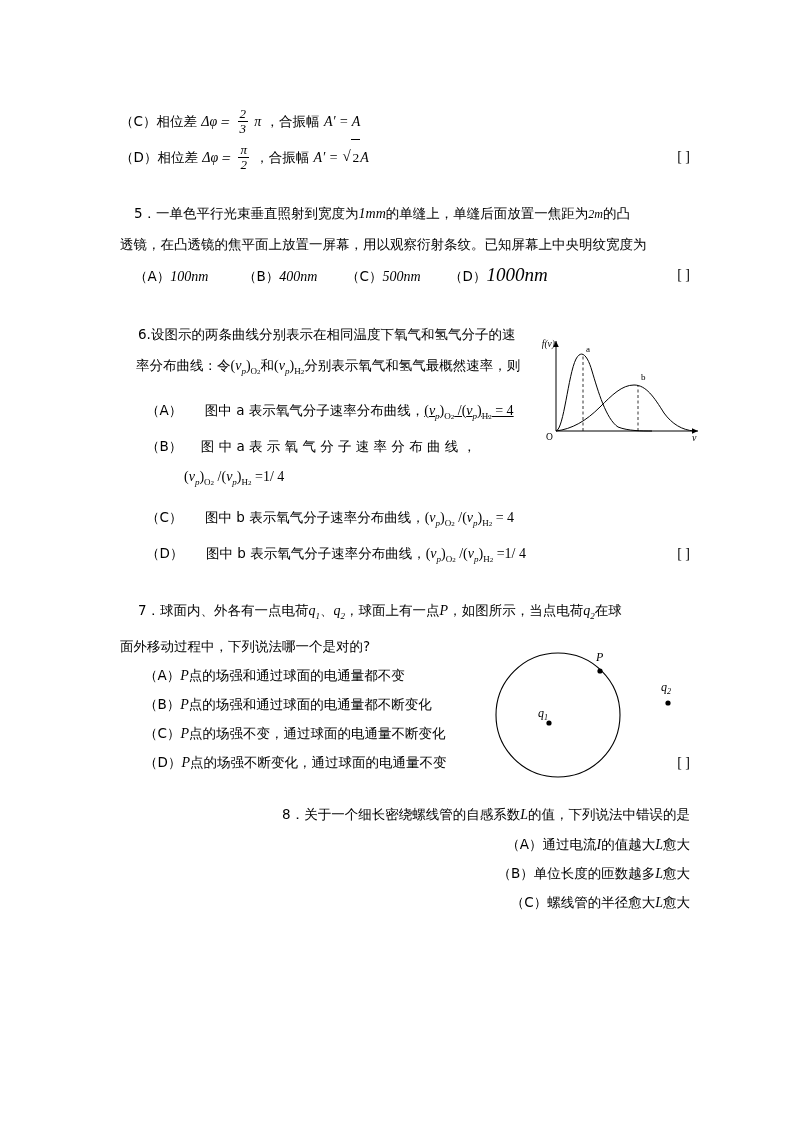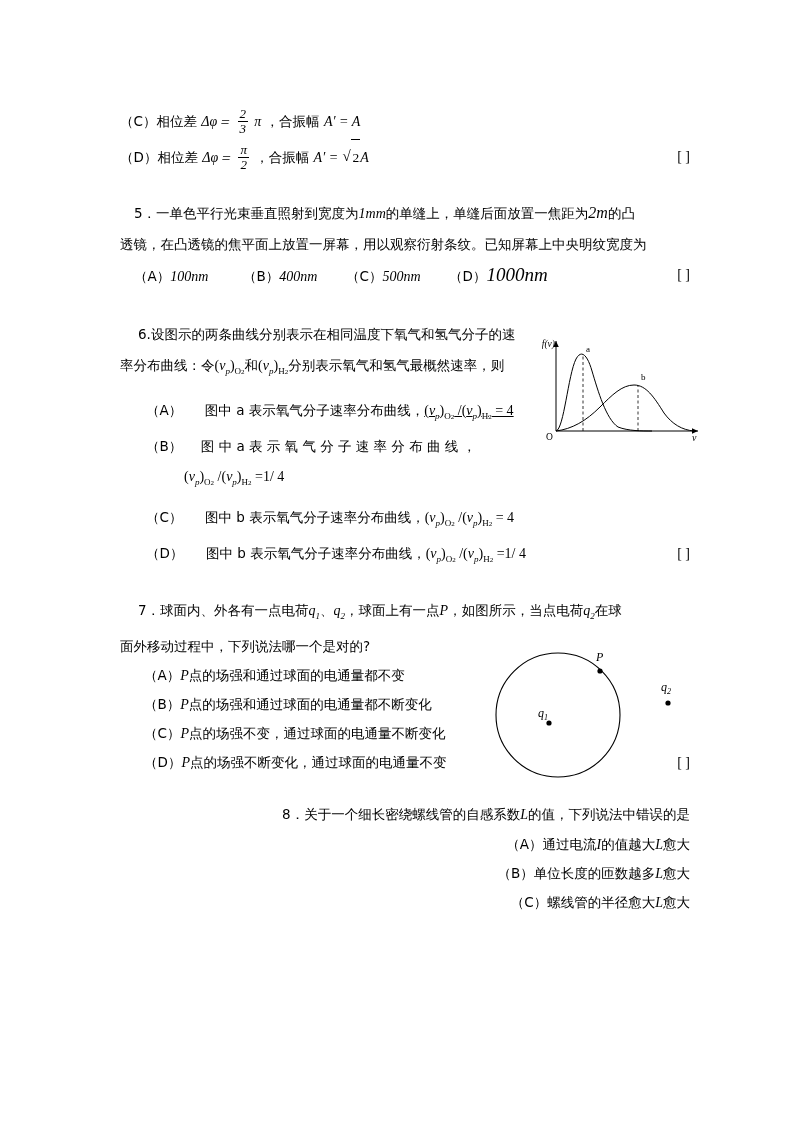--- a/index.html
+++ b/index.html
@@ -144,21 +144,21 @@
         <span class="den it">2</span>
       </span>
       <span>，合振幅</span>
       <span class="it" style="font-size:14px;">A′ =</span>
       <span class="sqrt rm"><span>2</span></span><span class="it" style="font-size:14px;">A</span>
       <span class="brackets">[          ]</span>
     </div>
 
     <div class="block" style="margin-top:22px;">
       <div class="row cn" style="padding-left:14px;line-height:30px;">
-        <span>5．</span><span>一单色平行光束垂直照射到宽度为</span><span class="it" style="font-size:14px;">1mm</span><span>的单缝上，单缝后面放置一焦距为</span><span class="it" style="font-size:16px;font-family:Liberation Serif, serif;">2m</span><span>的凸</span>
+        <span>5．</span><span>一单色平行光束垂直照射到宽度为</span><span class="it" style="font-size:14px;">1mm</span><span>的单缝上，单缝后面放置一焦距为</span><span class="it" style="font-size:12px;font-family:Liberation Serif, serif;">2m</span><span>的凸</span>
       </div>
       <div class="row cn" style="line-height:30px;">
         <span>透镜，在凸透镜的焦平面上放置一屏幕，用以观察衍射条纹。已知屏幕上中央明纹宽度为</span>
       </div>
       <div class="row cn" style="padding-left:14px;line-height:32px;">
         <span>（A）</span><span class="it" style="font-size:14px;">100nm</span>
         <span style="display:inline-block;width:26px;"></span>
         <span>（B）</span><span class="it" style="font-size:14px;">400nm</span>
         <span style="display:inline-block;width:20px;"></span>
         <span>（C）</span><span class="it" style="font-size:14px;">500nm</span>
@@ -188,21 +188,21 @@
           <text x="150" y="106" font-size="10" font-family="Liberation Serif, serif" font-style="italic">v</text>
           <text x="4" y="105" font-size="9.5" font-family="Liberation Serif, serif">O</text>
           <text x="44" y="17" font-size="9" font-family="Liberation Serif, serif">a</text>
           <text x="99" y="45" font-size="9" font-family="Liberation Serif, serif">b</text>
         </svg>
       </div>
 
       <div class="row cn" style="padding-left:18px;line-height:30px;">
         <span>6.</span><span>设图示的两条曲线分别表示在相同温度下氧气和氢气分子的速</span>
       </div>
-      <div class="row cn" style="line-height:32px;">
+      <div class="row cn" style="line-height:32px;margin-left:16px;">
         <span>率分布曲线：令</span><span class="rm" style="font-size:14px;">(<span class="it">v</span><span class="sub">p</span>)<span class="subrm">O</span><span class="subrm" style="font-size:7px;">2</span></span><span>和</span><span class="rm" style="font-size:14px;">(<span class="it">v</span><span class="sub">p</span>)<span class="subrm">H</span><span class="subrm" style="font-size:7px;">2</span></span><span>分别表示氧气和氢气最概然速率，则</span>
       </div>
 
       <div class="row cn opt" style="padding-left:26px;margin-top:8px;">
         <span>（A）</span>
         <span style="display:inline-block;width:14px;"></span>
         <span>图中 a 表示氧气分子速率分布曲线，</span><span class="rm" style="font-size:14px;text-decoration:underline;">(<span class="it">v</span><span class="sub">p</span>)<span class="subrm">O</span><span class="subrm" style="font-size:7px;">2</span> /(<span class="it">v</span><span class="sub">p</span>)<span class="subrm">H</span><span class="subrm" style="font-size:7px;">2</span> = 4</span>
       </div>
 
       <div class="row cn opt" style="padding-left:26px;">

